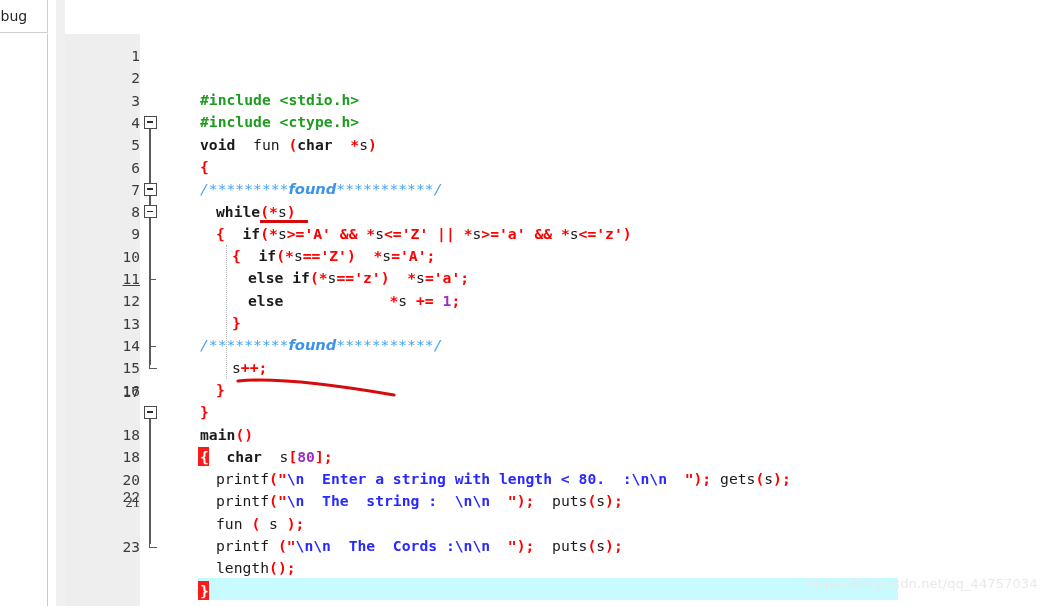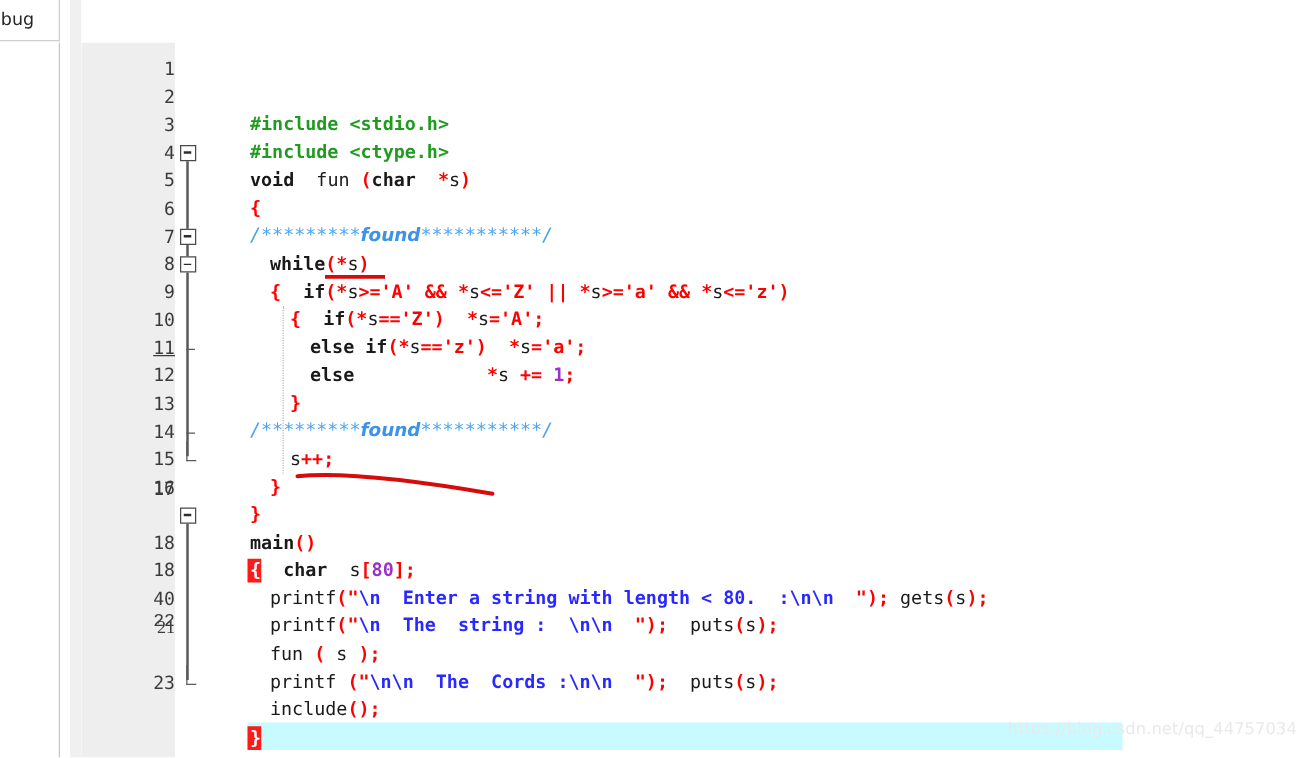--- a/index.html
+++ b/index.html
@@ -239,21 +239,21 @@
           <div class="line-number" style="top: 211.7px;">10</div>
           <div class="line-number" style="top: 234px; text-decoration: underline;">11</div>
           <div class="line-number" style="top: 256.3px;">12</div>
           <div class="line-number" style="top: 278.6px;">13</div>
           <div class="line-number" style="top: 300.9px;">14</div>
           <div class="line-number" style="top: 323.2px;">15</div>
           <div class="line-number" style="top: 345.5px;">16</div>
           <div class="line-number" style="top: 347px;">17</div>
           <div class="line-number" style="top: 390.1px;">18</div>
           <div class="line-number" style="top: 412.4px;">18</div>
-          <div class="line-number" style="top: 434.7px;">40</div>
+          <div class="line-number" style="top: 434.7px;">20</div>
           <div class="line-number" style="top: 457px; font-family: Liberation Serif, serif;">21</div>
           <div class="line-number" style="top: 453px; font-family: Liberation Mono, monospace;">22</div>
           <div class="line-number" style="top: 501.6px;">23</div>
         </div>
       <div id="fold-column"></div>
       <div id="code-text">
           <div class="code-line" style="top: 11px; left: 60px;"><span class="pre">#include &lt;stdio.h&gt;</span></div>
           <div class="code-line" style="top: 55.6px; left: 60px;"><span class="kw">void</span>  <span class="plain">fun</span> <span class="punct">(</span><span class="kw">char</span>  <span class="punct">*</span><span class="plain">s</span><span class="punct">)</span></div>
           <div class="code-line" style="top: 33.3px; left: 60px;"><span class="pre">#include &lt;ctype.h&gt;</span></div>
           <div class="code-line" style="top: 77.9px; left: 60px;"><span class="punct">{</span></div>
@@ -267,21 +267,21 @@
           <div class="code-line" style="top: 256.3px; left: 60px;"><span class="cmt">/*********</span><span class="cmt-found">found</span><span class="cmt">***********/</span></div>
           <div class="code-line" style="top: 278.6px; left: 92px;"><span class="plain">s</span><span class="punct">++;</span></div>
           <div class="code-line" style="top: 300.9px; left: 76px;"><span class="punct">}</span></div>
           <div class="code-line" style="top: 323.2px; left: 60px;"><span class="punct">}</span></div>
           <div class="code-line" style="top: 345.5px; left: 60px;"><span class="kw">main</span><span class="punct">()</span></div>
           <div class="code-line" style="top: 367.8px; left: 60px;"><span class="punct">{</span>  <span class="kw">char</span>  <span class="plain">s</span><span class="punct">[</span><span class="num">80</span><span class="punct">];</span></div>
           <div class="code-line" style="top: 390.1px; left: 76px;"><span class="plain">printf</span><span class="punct">(</span><span class="punct">"</span><span class="str">\n  Enter a string with length &lt; 80.  :\n\n  </span><span class="punct">"</span><span class="punct">);</span> <span class="plain">gets</span><span class="punct">(</span><span class="plain">s</span><span class="punct">);</span></div>
           <div class="code-line" style="top: 412.4px; left: 76px;"><span class="plain">printf</span><span class="punct">(</span><span class="punct">"</span><span class="str">\n  The  string :  \n\n  </span><span class="punct">"</span><span class="punct">);</span>  <span class="plain">puts</span><span class="punct">(</span><span class="plain">s</span><span class="punct">);</span></div>
           <div class="code-line" style="top: 434.7px; left: 76px;"><span class="plain">fun</span> <span class="punct">(</span> <span class="plain">s</span> <span class="punct">);</span></div>
           <div class="code-line" style="top: 457px; left: 76px;"><span class="plain">printf</span> <span class="punct">(</span><span class="punct">"</span><span class="str">\n\n  The  Cords :\n\n  </span><span class="punct">"</span><span class="punct">);</span>  <span class="plain">puts</span><span class="punct">(</span><span class="plain">s</span><span class="punct">);</span></div>
-          <div class="code-line" style="top: 479.3px; left: 76px;"><span class="plain">include</span><span class="punct">();</span></div>
+          <div class="code-line" style="top: 479.3px; left: 76px;"><span class="plain">length</span><span class="punct">();</span></div>
           <div class="sel-row" style="left: 58px; top: 499.6px; width: 700px;"></div>
           <div class="code-line" style="top: 501.6px; left: 60px;"><span class="punct">}</span></div>
           <div class="indent-guide" style="left: 86px; top: 167.1px; height: 133.8px;"></div>
           <div class="annot-line" style="left: 120.1px; top: 142px; width: 48px; height: 2.6px;"></div>
           <div id="annot-curve" style="left: 96px; top: 296.6px;"><svg width="170" height="26" viewBox="0 0 170 26">
               <path d="M2,6 C40,2 100,10 158,20" stroke="#d60b0b" stroke-width="3.2" fill="none" stroke-linecap="round"></path>
             </svg></div>
           <div class="brace-hl" style="left: 58px; top: 369.3px;"></div>
           <div class="code-line" style="left: 60px; top: 367.8px;"><span class="punct" style="color:#ffffff">{</span></div>
           <div class="brace-hl" style="left: 58px; top: 503.1px;"></div>

